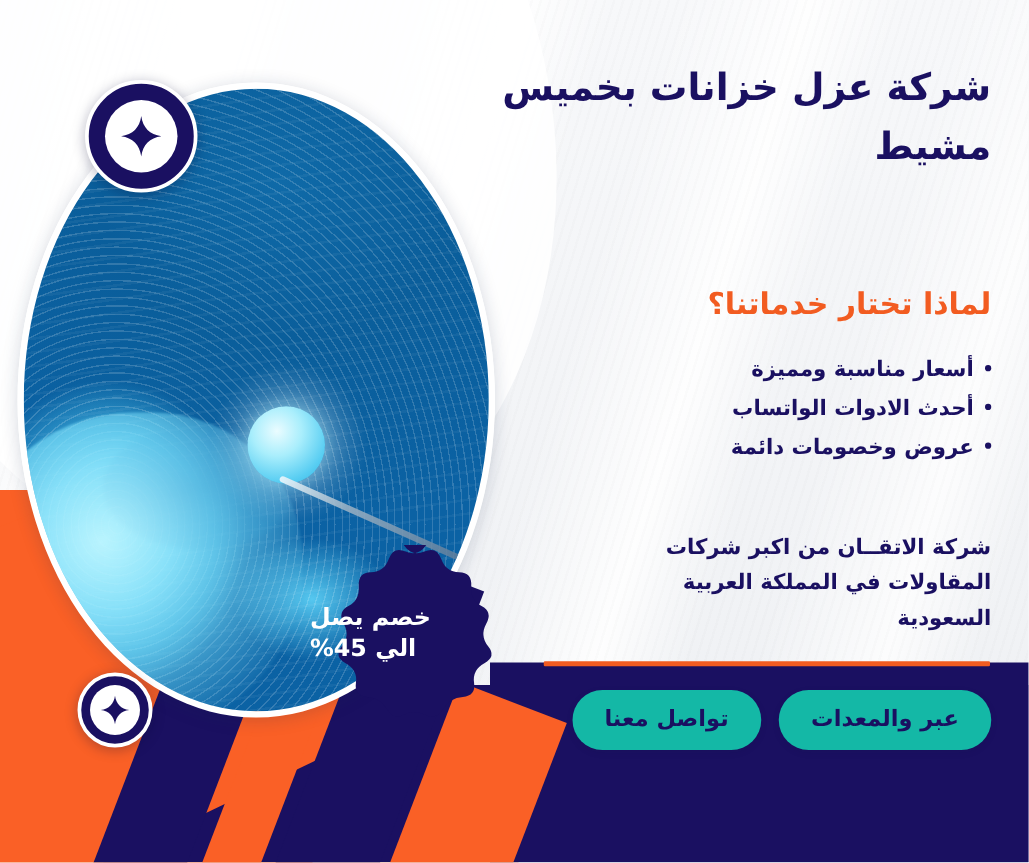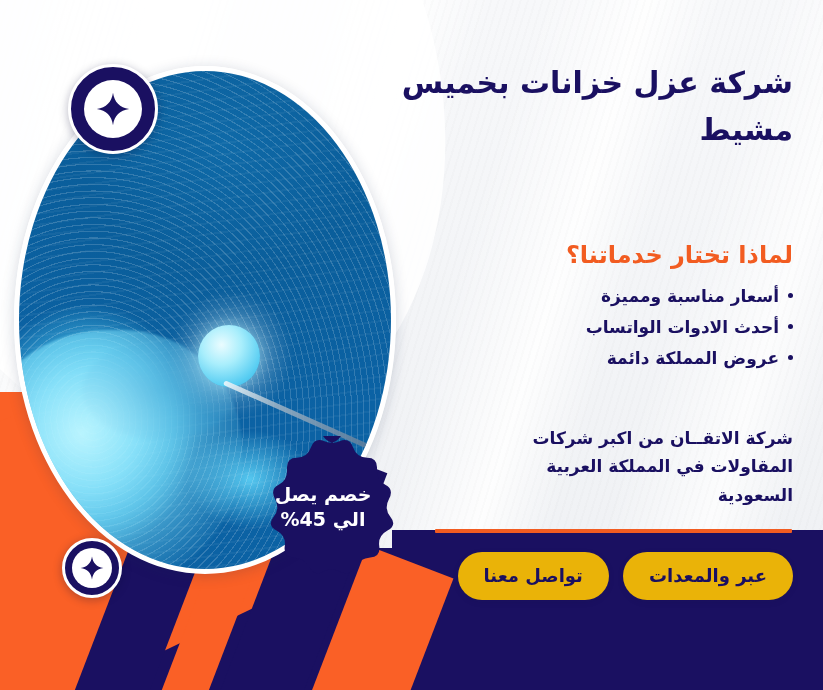--- a/index.html
+++ b/index.html
@@ -195,56 +195,56 @@
     position: absolute;
     left: 248px; top: 432px;
     width: 150px; height: 152px;
   }
   .badge svg { display: block; width: 100%; height: 100%; }
   .badge-text {
     position: absolute;
     inset: 0;
     display: flex;
     flex-direction: column;
-    align-items: center;
+    align-items: flex-end;
     justify-content: center;
     color: #ffffff;
     direction: rtl;
     text-align: center;
     line-height: 1.34;
     font-size: 19px;
     font-weight: 700;
     letter-spacing: .2px;
     padding-bottom: 2px;
   }
 
   
   .content {
     position: absolute;
-    right: 30px; top: 60px;
+    right: 30px; top: 48px;
     width: 420px;
     direction: rtl;
     text-align: right;
   }
   .headline {
     color: var(--navy);
     font-size: 30px;
     font-weight: 700;
     line-height: 1.56;
     letter-spacing: -.2px;
   }
   .subheadline {
     margin-top: 86px;
     color: var(--orange-text);
     font-size: 24px;
     font-weight: 700;
     line-height: 1.3;
   }
   .bullets {
-    margin-top: 10px;
+    margin-top: 22px;
     list-style: none;
   }
   .bullets li {
     color: var(--navy);
     font-size: 17px;
     font-weight: 700;
     line-height: 1.82;
     display: block;
   }
   .bullets li .dot {
@@ -276,21 +276,21 @@
     border-radius: 1px;
   }
   .cta-row {
     margin-top: 19px;
     display: flex;
     flex-direction: row;
     justify-content: flex-start;
     gap: 14px;
   }
   .cta {
-    background: #eab308;
+    background: #14b8a6;
     color: var(--navy);
     font-size: 18px;
     font-weight: 700;
     border: none;
     border-radius: 40px;
     padding: 13px 26px 14px;
     white-space: nowrap;
     box-shadow: 0 2px 6px rgba(20,20,60,0.10);
     cursor: pointer;
     font-family: inherit;
@@ -361,21 +361,21 @@
 
   <div class="content">
 
     <h1 class="headline">شركة عزل خزانات بخميس مشيط</h1>
 
     <h2 class="subheadline">لماذا تختار خدماتنا؟</h2>
 
     <ul class="bullets">
       <li><span class="dot"></span><span>أسعار مناسبة ومميزة</span></li>
       <li><span class="dot"></span><span>أحدث الادوات الواتساب</span></li>
-      <li><span class="dot"></span><span>عروض المملكة دائمة</span></li>
+      <li><span class="dot"></span><span>عروض وخصومات دائمة</span></li>
     </ul>
 
     <p class="paragraph">شركة الاتقــان من اكبر شركات المقاولات في المملكة العربية السعودية</p>
 
     <div class="divider"></div>
 
     <div class="cta-row">
       <button class="cta">عبر والمعدات</button>
       <button class="cta">تواصل معنا</button>
     </div>

